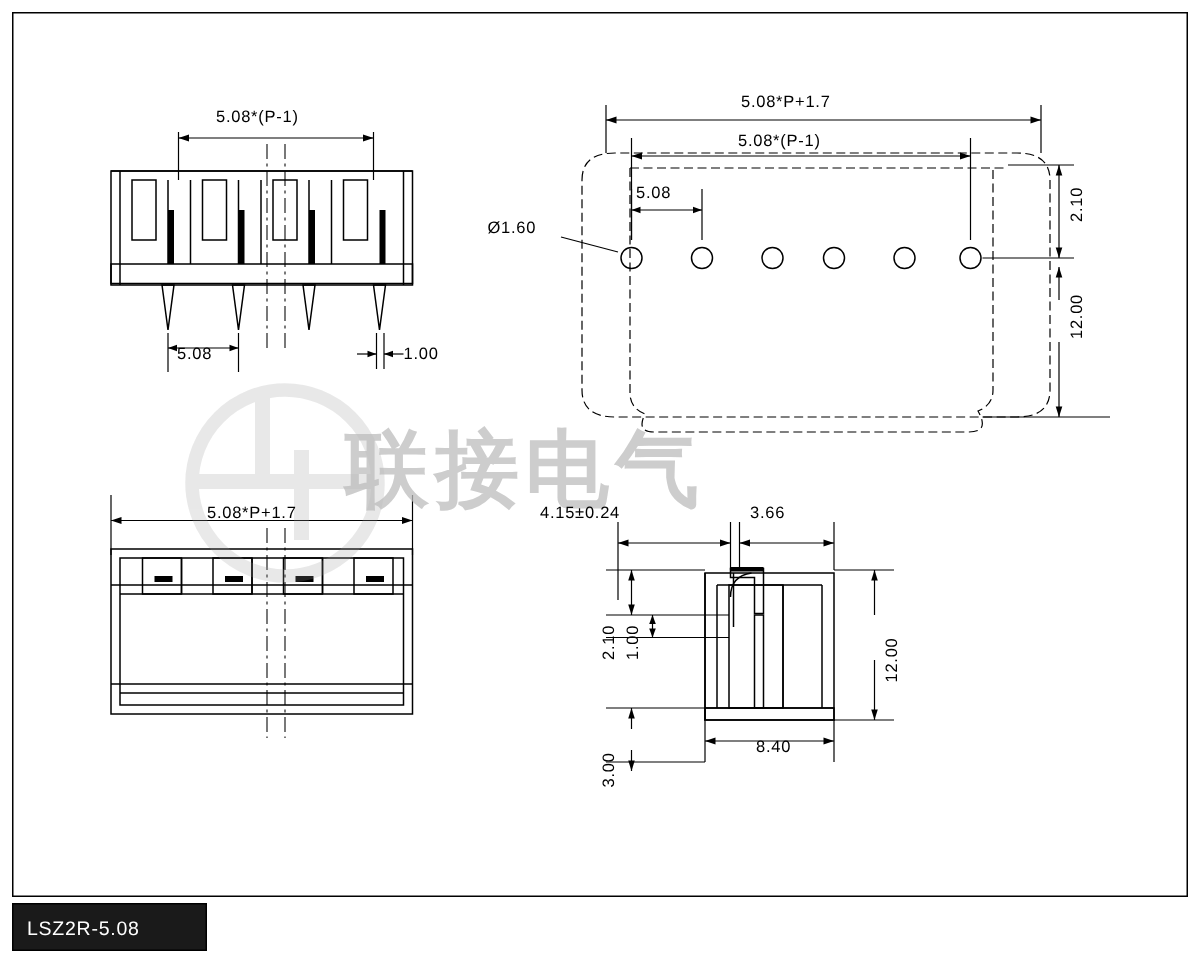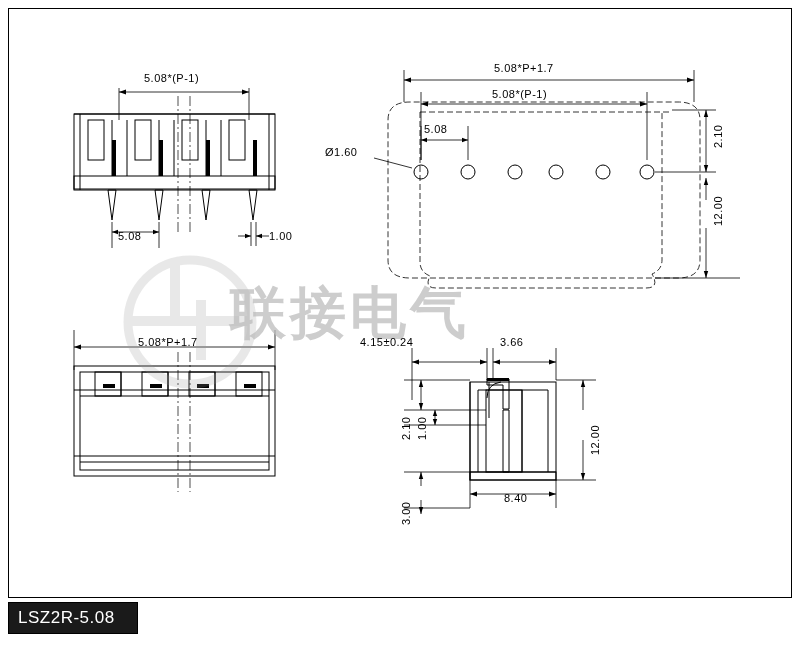--- a/index.html
+++ b/index.html
@@ -48,21 +48,21 @@
     width:130px;height:32px;
     background:#1a1a1a;
     border:1px solid #000;
     display:flex;
     align-items:center;
     box-sizing:border-box;
   }
   #label-bar span{
     color:#ffffff;
     font-family:"Liberation Sans", sans-serif;
-    font-size:17px;
+    font-size:13px;
     padding-left:9px;
     letter-spacing:0.5px;
   }
   svg{position:absolute;left:0;top:0;}
   .ln{stroke:#000;stroke-width:1;fill:none;}
   .ln-thin{stroke:#000;stroke-width:0.8;fill:none;}
   .dash{stroke:#000;stroke-width:0.8;fill:none;stroke-dasharray:6 3;}
   .center{stroke:#000;stroke-width:0.7;fill:none;stroke-dasharray:10 3 2 3;}
   .fillblk{fill:#000;}
 </style>

